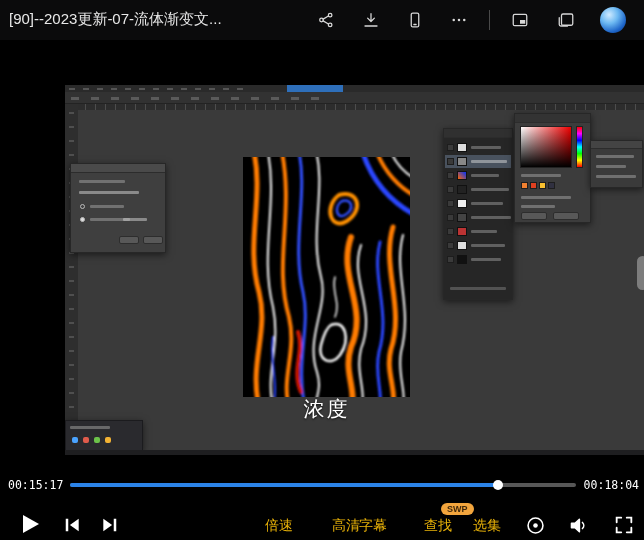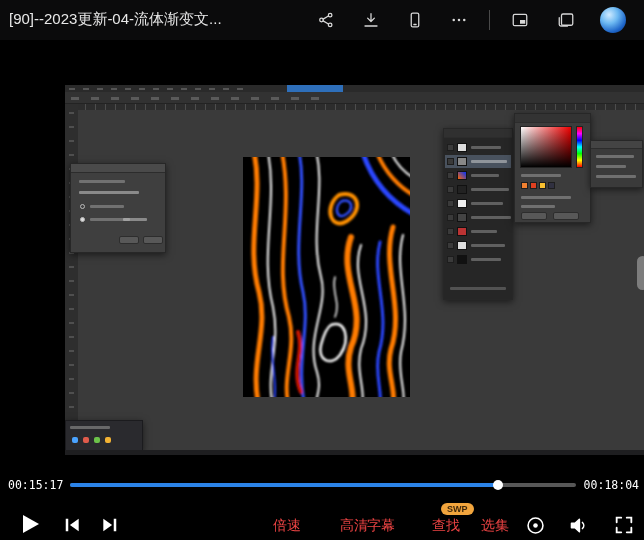--- a/index.html
+++ b/index.html
@@ -74,31 +74,31 @@
     border-radius:6px; opacity:.85; cursor:pointer; }
   
   .playerbar { position:absolute; left:0; bottom:0; width:644px; height:70px; background:#000; }
   .time { position:absolute; top:8px; color:#fff; font-size:11.5px; font-family:"DejaVu Sans Mono","Liberation Mono",monospace; }
   .time.cur { left:8px; } .time.tot { right:5px; }
   .track { position:absolute; left:70px; top:13px; width:506px; height:4px; background:#575757; border-radius:2px; cursor:pointer; }
   .fill { position:absolute; left:0; top:0; height:4px; background:#2b83e8; border-radius:2px; }
   .knob { position:absolute; right:-5px; top:-3px; width:10px; height:10px; border-radius:50%; background:#fff; cursor:pointer; }
   .pbtn { position:absolute; cursor:pointer; }
   .pbtn svg { display:block; }
-  .ctl-label { position:absolute; top:47px; color:#ef4444; font-size:14px; cursor:pointer; white-space:nowrap;margin-left:8px; }
+  .ctl-label { position:absolute; top:47px; color:#eab308; font-size:14px; cursor:pointer; white-space:nowrap; }
   .badge { position:absolute; left:441px; top:33px; background:#f2a53d; color:#40280a;
     font-size:9px; font-weight:bold; padding:1px 6px; border-radius:8px; cursor:pointer; }
 </style>
 </head>
 <body>
 
 <div class="app">
 
   <div class="header">
-    <div class="title">[90]--2023更新-04-流体渐变文...</div>
+    <div class="title">[90]--2023更新-07-流体渐变文...</div>
 
     <span class="hicon" style="left:317px">
       <svg viewBox="0 0 24 24">
           <circle cx="6" cy="12" r="2.4"></circle>
           <circle cx="17.5" cy="5.5" r="2.4"></circle>
           <circle cx="17.5" cy="18.5" r="2.4"></circle>
           <line x1="8.2" y1="10.8" x2="15.2" y2="6.7"></line>
           <line x1="8.2" y1="13.2" x2="15.2" y2="17.3"></line>
         </svg>
     </span>
@@ -183,20 +183,21 @@
             <path d="M160,78 C150,115 170,150 158,195 C154,218 164,235 160,252" stroke="#ffffff" stroke-width="2"></path>
             <path d="M137,85 C128,120 148,155 136,195 C131,218 140,235 137,252" stroke="#2b46ff" stroke-width="3"></path>
             <path d="M108,80 C94,120 126,150 108,190 C100,215 114,232 108,252" stroke="#ff7b00" stroke-width="6"></path>
             <path d="M118,88 C106,122 134,152 118,192 C112,216 124,234 118,252" stroke="#ffffff" stroke-width="2"></path>
             <path d="M92,120 C88,135 98,145 92,160" stroke="#ffffff" stroke-width="1.5"></path>
             <path d="M88,168 C102,162 108,182 97,198 C88,210 74,203 78,188 C81,177 84,170 88,168 Z" stroke="#ffffff" stroke-width="2.5"></path>
           </g>
         </svg>
       </div>
 
+      <div class="caption">浓度</div>
 
       <div class="panel layers-panel">
         <div class="tbar" style="background:#303030"></div>
         <div class="lrow" style="top:12px">
             <span class="eye"></span>
             <span class="thumb" style="background:#ddd"></span>
             <span class="nm" style="width:30px"></span>
           </div>
         <div class="lrow sel" style="top:26px">
             <span class="eye"></span>

